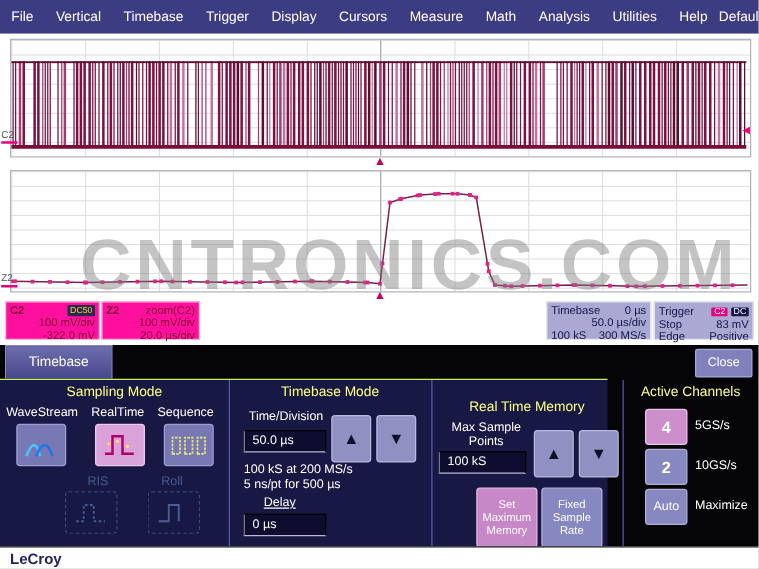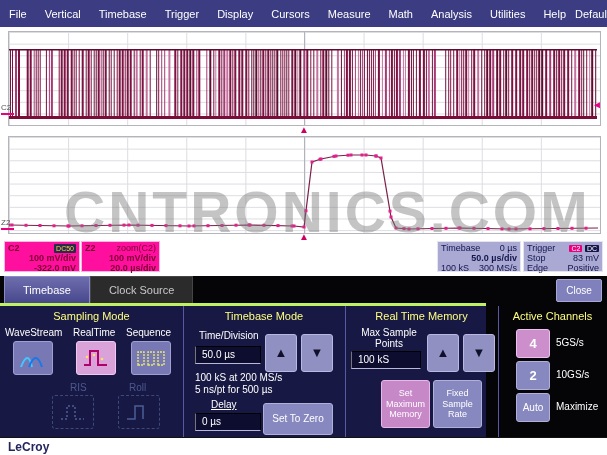--- a/index.html
+++ b/index.html
@@ -33,31 +33,31 @@
   .pink{background:#ff0f9e;color:#7a0030;}
   .lav{background:#a9a9d4;color:#15154a;}
   #c2box{left:4px;width:76px;}
   #z2box{left:81px;width:79px;}
   #tbbox{left:437px;width:84px;}
   #trbox{left:523px;width:80px;}
   .badge{font-size:7px;padding:0 2px;border-radius:1px;line-height:9px;}
   .badge.dark{background:#2a2a4a;color:#ffd24a;}
   .badge.mag{background:#e8007f;color:#fff;}
   .badge.blk{background:#15154a;color:#fff;}
-  .ralign{text-align:right;font-weight:bold;}
+  .ralign{text-align:right;}
   
   .panel{position:absolute;left:0;top:276px;width:607px;height:161px;background:#050508;}
   .tabrow{position:absolute;left:0;top:0;width:607px;height:27px;display:flex;align-items:flex-end;}
   .tab{height:26px;line-height:26px;padding:0 18px;font-size:11px;color:#fff;}
   .tab.active{background:linear-gradient(#6e6eae,#47478c);margin-left:4px;border:1px solid #8a8ac8;border-bottom:none;}
   .tab.inactive{background:#2b2b2b;color:#c8c8c8;border:1px solid #454545;border-bottom:none;}
   .close-btn{position:absolute;right:5px;top:3px;width:44px;height:21px;background:#8080bc;
     border:1px solid #a8a8d8;border-radius:2px;color:#fff;font-size:10px;text-align:center;line-height:21px;}
   .content{position:absolute;left:0;top:27px;width:486px;height:134px;background:#181844;
-    border-top:3px solid #bef264;box-sizing:border-box;}
+    border-top:1px solid #bef264;box-sizing:border-box;}
   .vsep{position:absolute;top:0;bottom:0;width:1px;background:#5858a8;}
   .section{position:absolute;top:0;bottom:0;}
   .sec-title{position:absolute;top:4px;left:0;right:0;text-align:center;color:#ffff80;font-size:11px;}
   .wlabel{color:#fff;font-size:10px;position:absolute;}
   .dimlabel{color:#4a5a8f;font-size:10px;position:absolute;}
   .modebtn{position:absolute;width:38px;height:32px;border-radius:3px;background:#7878b4;
     border:1px solid #a0a0d0;display:flex;align-items:center;justify-content:center;}
   .modebtn.sel{background:#d9a3d9;border-color:#f0c8f0;}
   .modebtn.dim{background:transparent;border:1px dashed #3a4a7a;}
   .field{position:absolute;height:18px;background:#0d0d30;color:#fff;font-size:10px;
@@ -426,21 +426,20 @@
     </div>
     <div class="row">
       <span>Edge</span>
       <span>Positive</span>
     </div>
   </div>
 
   <div class="panel">
     <div class="tabrow">
       <span class="tab active">Timebase</span>
-      <span class="tab inactive">Clock Source</span>
     </div>
     <span class="close-btn">Close</span>
 
     <div class="content">
       <div class="vsep" style="left:183px;"></div>
       <div class="vsep" style="left:345px;"></div>
       <div class="vsep" style="left:498px;"></div>
 
       <div class="section" style="left:0;width:183px;">
         <div class="sec-title">Sampling Mode</div>
@@ -485,24 +484,23 @@
       <div class="section" style="left:183px;width:162px;">
         <div class="sec-title">Timebase Mode</div>
         <span class="wlabel" style="left:16px;top:24px;">Time/Division</span>
         <div class="field" style="left:12px;top:40px;width:66px;">50.0 µs</div>
         <div class="arrowbtn" style="left:82px;top:28px;">▲</div>
         <div class="arrowbtn" style="left:118px;top:28px;">▼</div>
         <span class="wlabel" style="left:12px;top:66px;">100 kS at 200 MS/s</span>
         <span class="wlabel" style="left:12px;top:78px;">5 ns/pt for 500 µs</span>
         <span class="wlabel" style="left:28px;top:93px;text-decoration:underline;">Delay</span>
         <div class="field" style="left:12px;top:107px;width:66px;">0 µs</div>
-        <div class="pbtn" style="left:80px;top:97px;width:68px;height:30px;">Set To Zero</div>
       </div>
 
-      <div class="section" style="left:345px;width:153px;">
+      <div class="section" style="left:345px;width:153px;margin-top:12px;">
         <div class="sec-title">Real Time Memory</div>
         <span class="wlabel" style="left:12px;top:21px;width:64px;text-align:center;">Max Sample</span>
         <span class="wlabel" style="left:12px;top:32px;width:64px;text-align:center;">Points</span>
         <div class="field" style="left:6px;top:45px;width:70px;">100 kS</div>
         <div class="arrowbtn" style="left:82px;top:28px;">▲</div>
         <div class="arrowbtn" style="left:118px;top:28px;">▼</div>
         <div class="pbtn selpink" style="left:36px;top:74px;width:47px;height:46px;font-size:9px;">Set Maximum Memory</div>
         <div class="pbtn" style="left:88px;top:74px;width:47px;height:46px;font-size:9px;">Fixed Sample Rate</div>
       </div>
 

